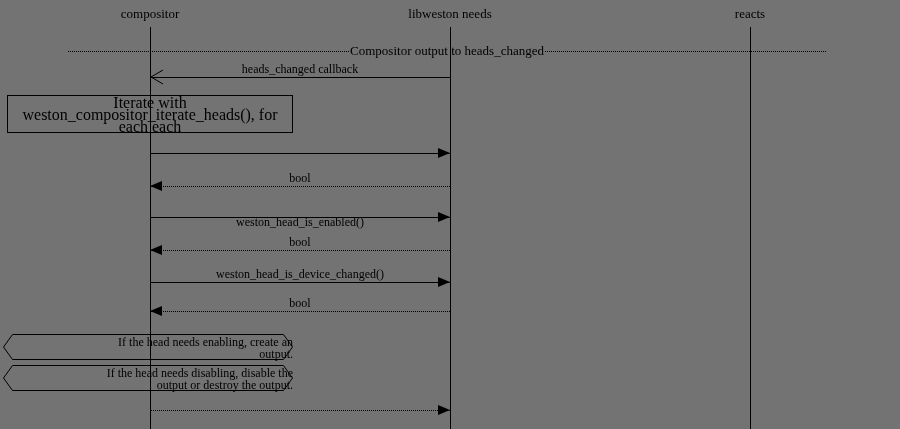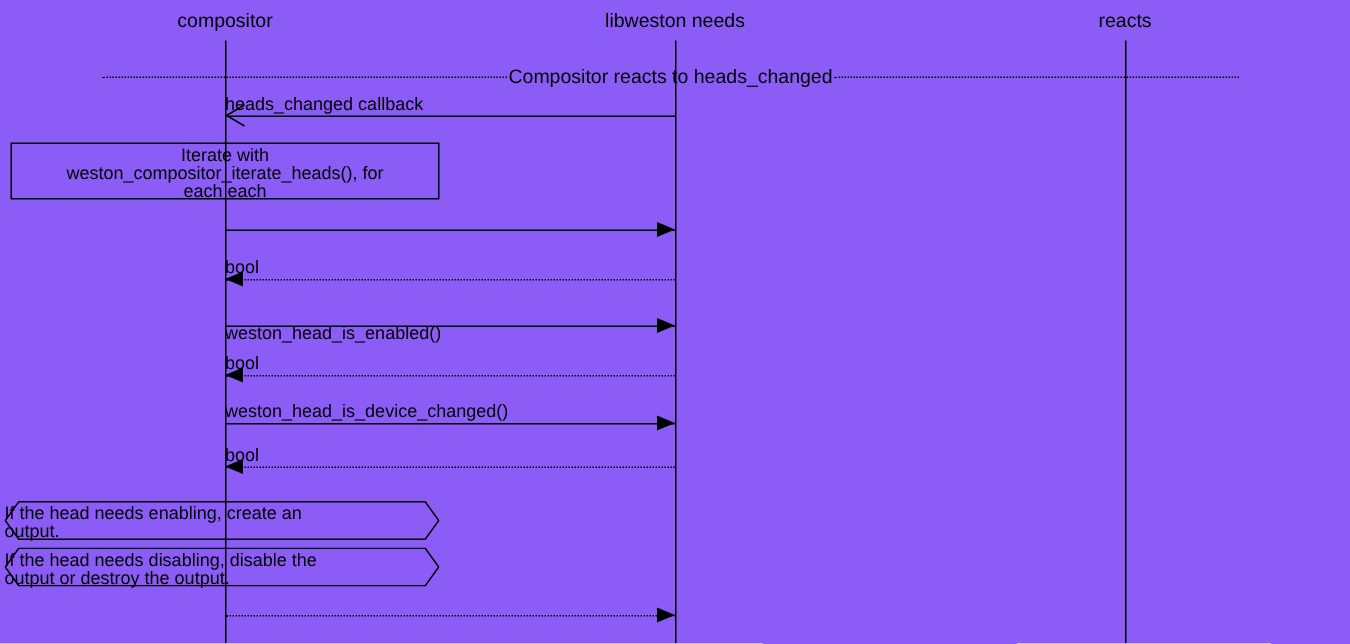--- a/index.html
+++ b/index.html
@@ -1,21 +1,21 @@
 <!DOCTYPE html>
 <html><head>
 <meta charset="utf-8">
 <style>
   html, body { margin: 0; padding: 0; background: #ffffff; }
   .diagram {
     position: relative;
     width: 900px;
     height: 429px;
-    background: #8b5cf6;
-    font-family: Liberation Sans, sans-serif;
+    background: #737373;
+    font-family: Liberation Serif, serif;
     color: #000000;
     overflow: hidden;
   }
   .actor-label {
     position: absolute;
     top: 6px;
     width: 200px;
     text-align: center;
     font-size: 13px;
     line-height: 15px;
@@ -47,20 +47,21 @@
     font-size: 13px;
     line-height: 14px;
     padding: 0 1px;
     white-space: nowrap;
   }
   .msg-label {
     position: absolute;
     left: 150px;
     width: 300px;
     height: 13px;
+    text-align: center;
     font-size: 12px;
     line-height: 13px;
     white-space: nowrap;
     z-index: 1;
   }
   .msg-line {
     position: absolute;
     left: 150px;
     width: 300px;
     height: 0;
@@ -97,59 +98,59 @@
   }
   .note-rect {
     position: absolute;
     left: 7px;
     top: 95px;
     width: 286px;
     height: 38px;
     box-sizing: border-box;
     border: 1px solid #000;
     text-align: center;
-    font-size: 12px;
+    font-size: 16px;
     line-height: 12px;
     padding-top: 1px;
     z-index: 1;
   }
   .hexnote {
     position: absolute;
     left: 3px;
     width: 290px;
     height: 26px;
     z-index: 1;
   }
   .hexnote svg { position: absolute; left: 0; top: 0; }
   .hexnote svg polygon { fill: none; stroke: #000; stroke-width: 1; }
   .hex-text {
     position: absolute;
     left: 0; top: 0; right: 0; bottom: 0;
-    text-align: left;
+    text-align: right;
     font-size: 12px;
     line-height: 12px;
     padding-top: 2px;
   }
 </style>
 </head>
 <body>
 
 <div class="diagram">
 
   <div class="actor-label" style="left:50px">compositor</div>
   <div class="actor-label" style="left:350px">libweston needs</div>
   <div class="actor-label" style="left:650px">reacts</div>
 
   <div class="lifeline" style="left:150px"></div>
   <div class="lifeline" style="left:450px"></div>
   <div class="lifeline" style="left:750px"></div>
 
   <div class="divider">
     <div class="divider-line"></div>
-    <div class="divider-label">Compositor reacts to heads_changed</div>
+    <div class="divider-label">Compositor output to heads_changed</div>
     <div class="divider-line"></div>
   </div>
 
   <div class="msg-label" style="top:63px">heads_changed callback</div>
   <div class="msg-line solid" style="top:77px"></div>
   <svg class="open-arrow" style="left:150px;top:69px" width="14" height="16">
     <polyline points="13,1 1,8 13,15"></polyline>
   </svg>
 
   <div class="note-rect">

